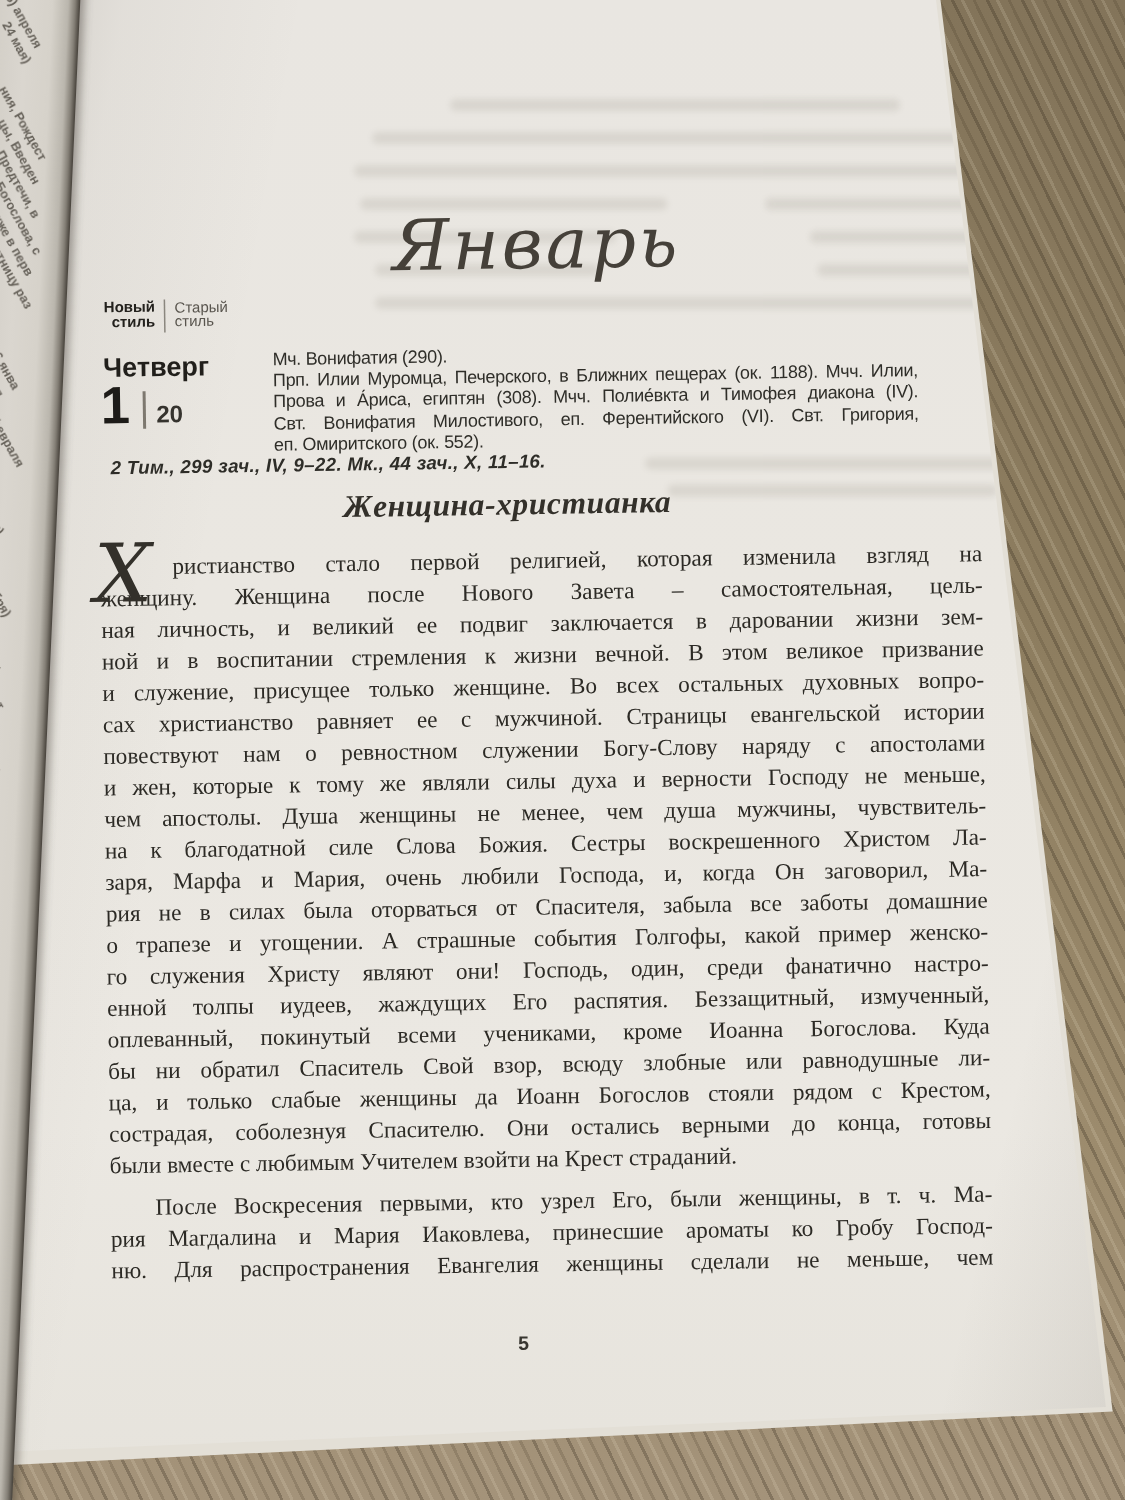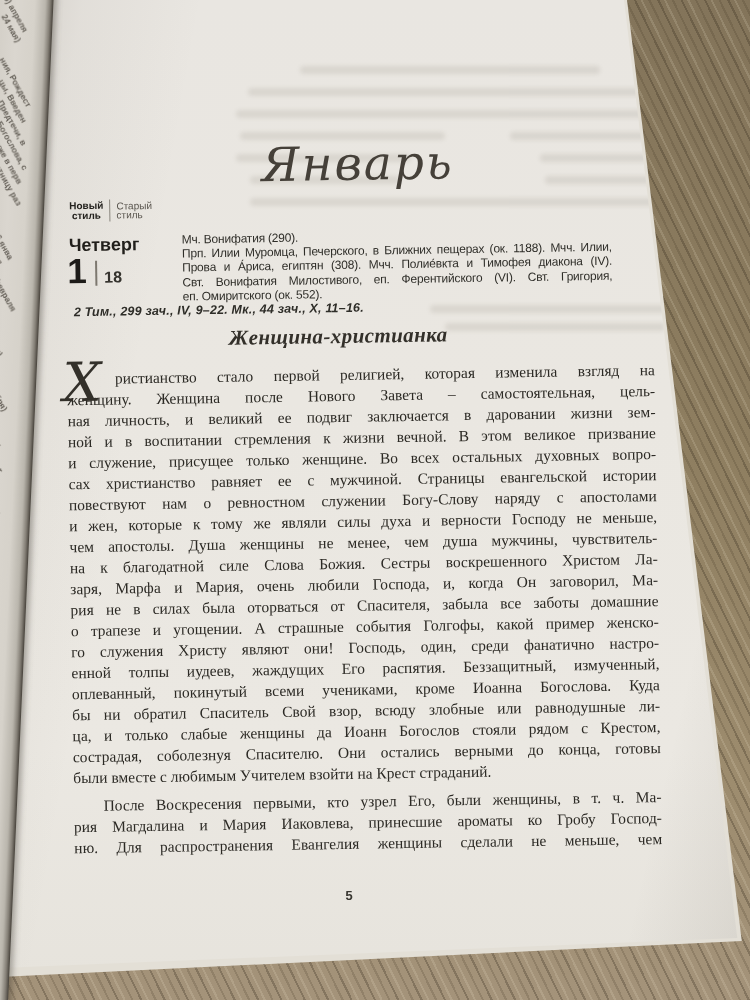--- a/index.html
+++ b/index.html
@@ -57,21 +57,21 @@
   
   .content{position:absolute;inset:0;transform:rotate(-0.9deg);transform-origin:340px 320px;color:#2c2a25;}
   .col{position:absolute;left:66px;top:0;width:588px;}
 
   .month-title{position:absolute;top:136px;left:0;width:100%;text-align:center;
     font-family:"DejaVu Serif","Liberation Serif",serif;font-style:italic;font-weight:500;
     font-size:47px;letter-spacing:2px;color:#454039;}
 
   .style-labels{position:absolute;top:196px;left:5px;display:flex;align-items:center;
     font-family:"Liberation Sans","DejaVu Sans",sans-serif;}
-  .style-labels .new{font-weight:700;font-size:10px;line-height:10.5px;color:#23211d;text-align:center;}
+  .style-labels .new{font-weight:700;font-size:10px;line-height:10.5px;color:#23211d;text-align:right;}
   .style-labels .sep{width:1px;height:22px;background:#8a867e;margin:0 6px;}
   .style-labels .old{font-size:10px;line-height:9.5px;color:#59554e;}
 
   .weekday{position:absolute;top:231px;left:4px;
     font-family:"Liberation Sans","DejaVu Sans",sans-serif;font-weight:700;font-size:18px;color:#211f1b;}
   .daterow{position:absolute;top:249px;left:2px;display:flex;align-items:flex-end;
     font-family:"Liberation Sans","DejaVu Sans",sans-serif;}
   .day-new{font-weight:800;font-size:35px;line-height:36px;color:#1d1b18;}
   .daterow .vline{width:1.5px;height:25px;background:#7d786f;margin:0 7px 3px 9px;}
   .day-old{font-weight:600;font-size:16px;line-height:22px;color:#35332e;}
@@ -140,21 +140,21 @@
             <div>Старый</div>
             <div>стиль</div>
           </div>
         </div>
 
         <div class="weekday">Четверг</div>
 
         <div class="daterow">
           <span class="day-new">1</span>
           <span class="vline"></span>
-          <span class="day-old">18</span>
+          <span class="day-old">20</span>
         </div>
 
         <div class="saints">
             <div class="tline">Мч. Вонифатия (290).</div>
             <div class="tline">Прп. Илии Муромца, Печерского, в Ближних пещерах (ок. 1188). Мчч. Илии,</div>
             <div class="tline">Прова и А́риса, египтян (308). Мчч. Полие́вкта и Тимофея диакона (IV).</div>
             <div class="tline">Свт. Вонифатия Милостивого, еп. Ферентийского (VI). Свт. Григория,</div>
             <div class="tline">еп. Омиритского (ок. 552).</div>
           </div>
 

